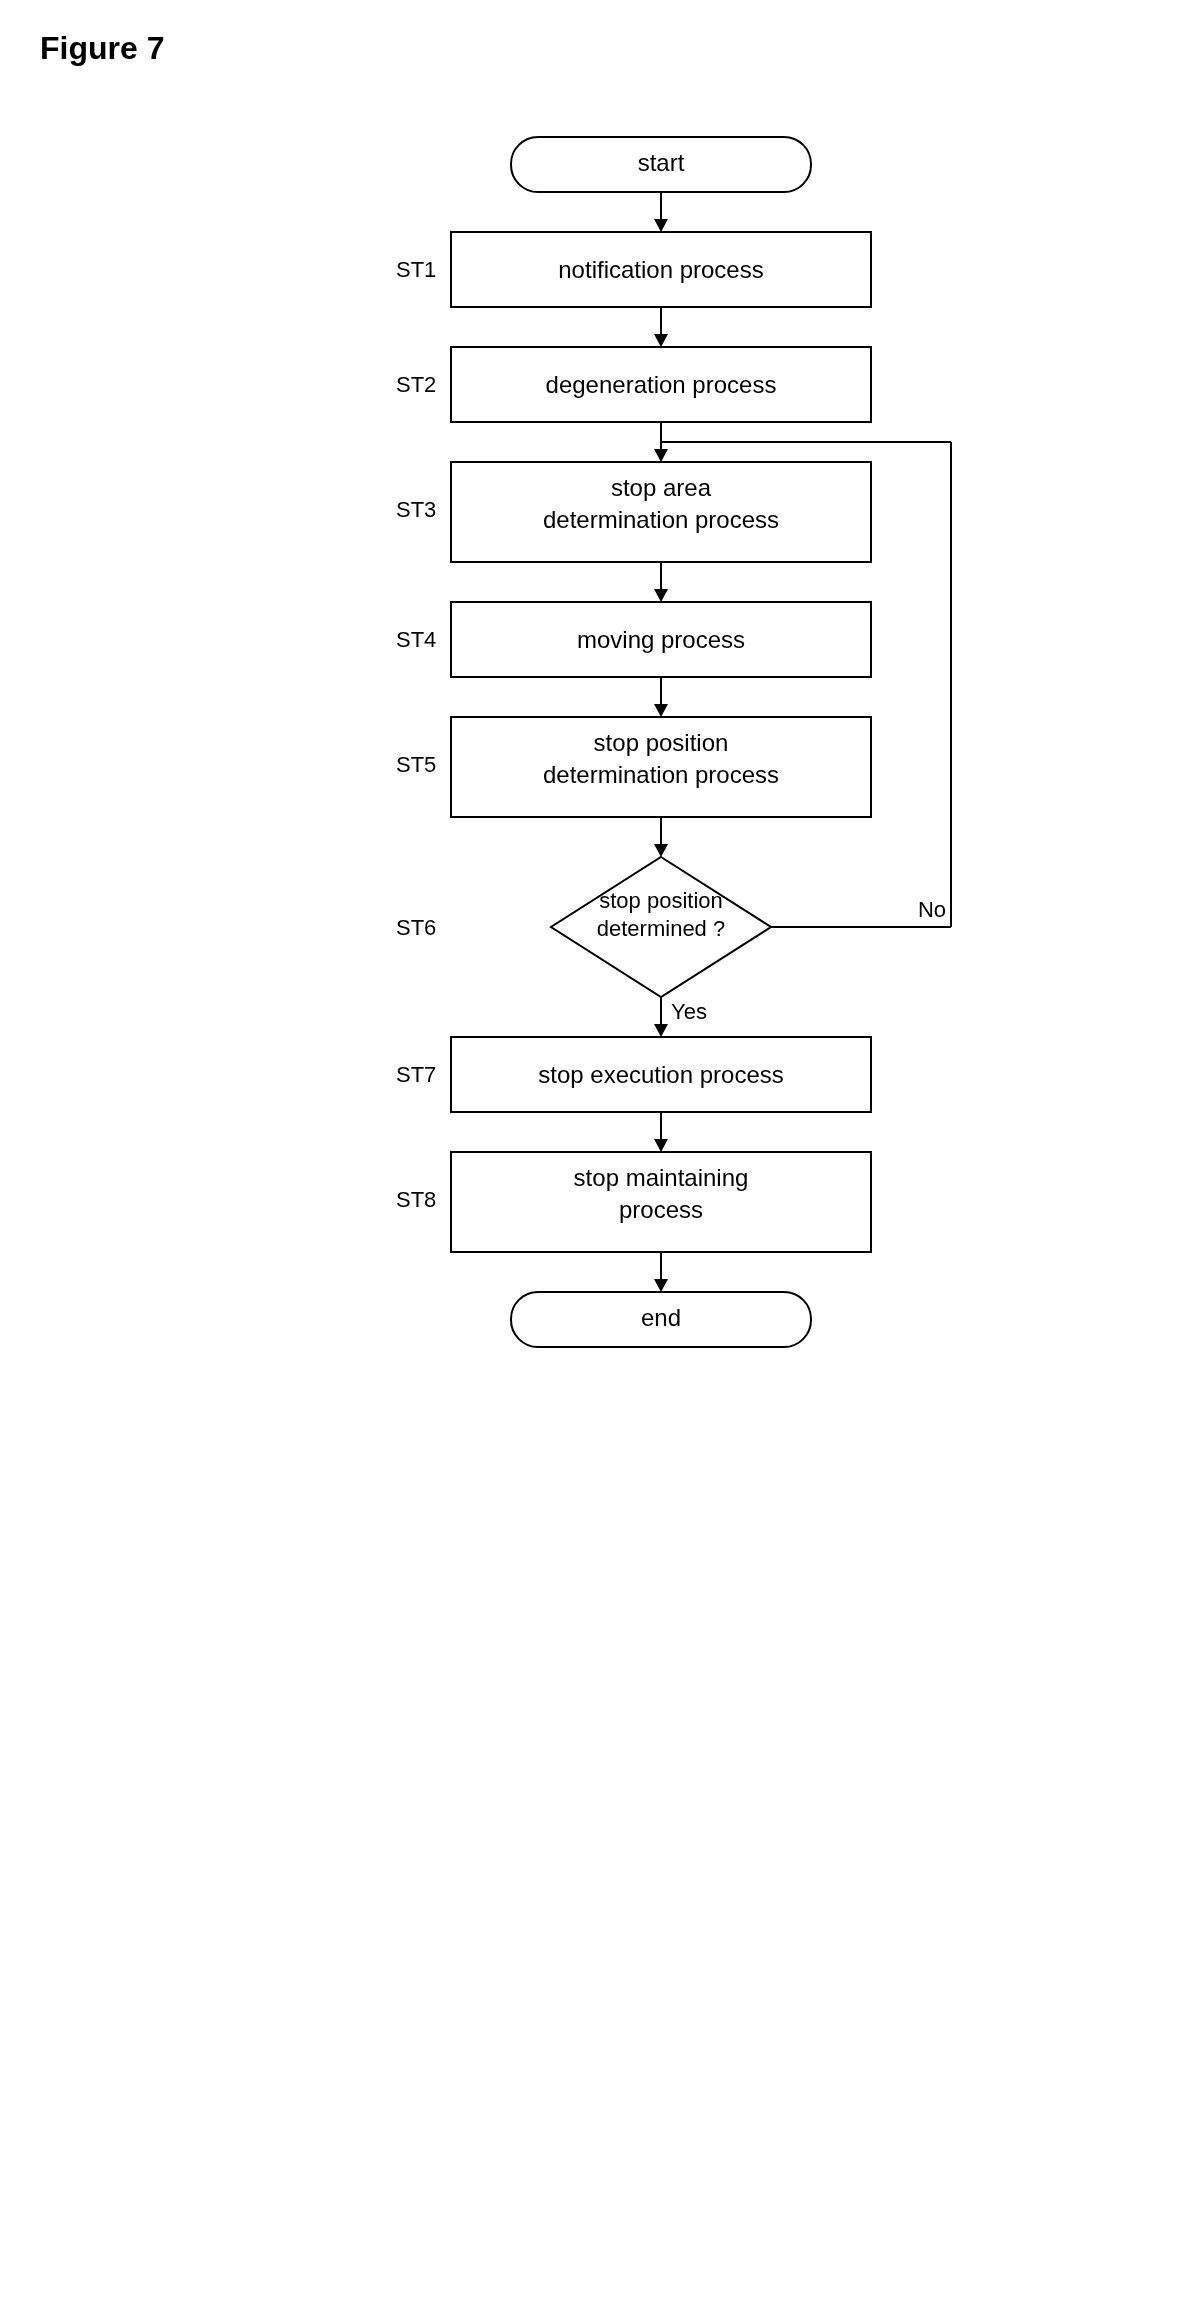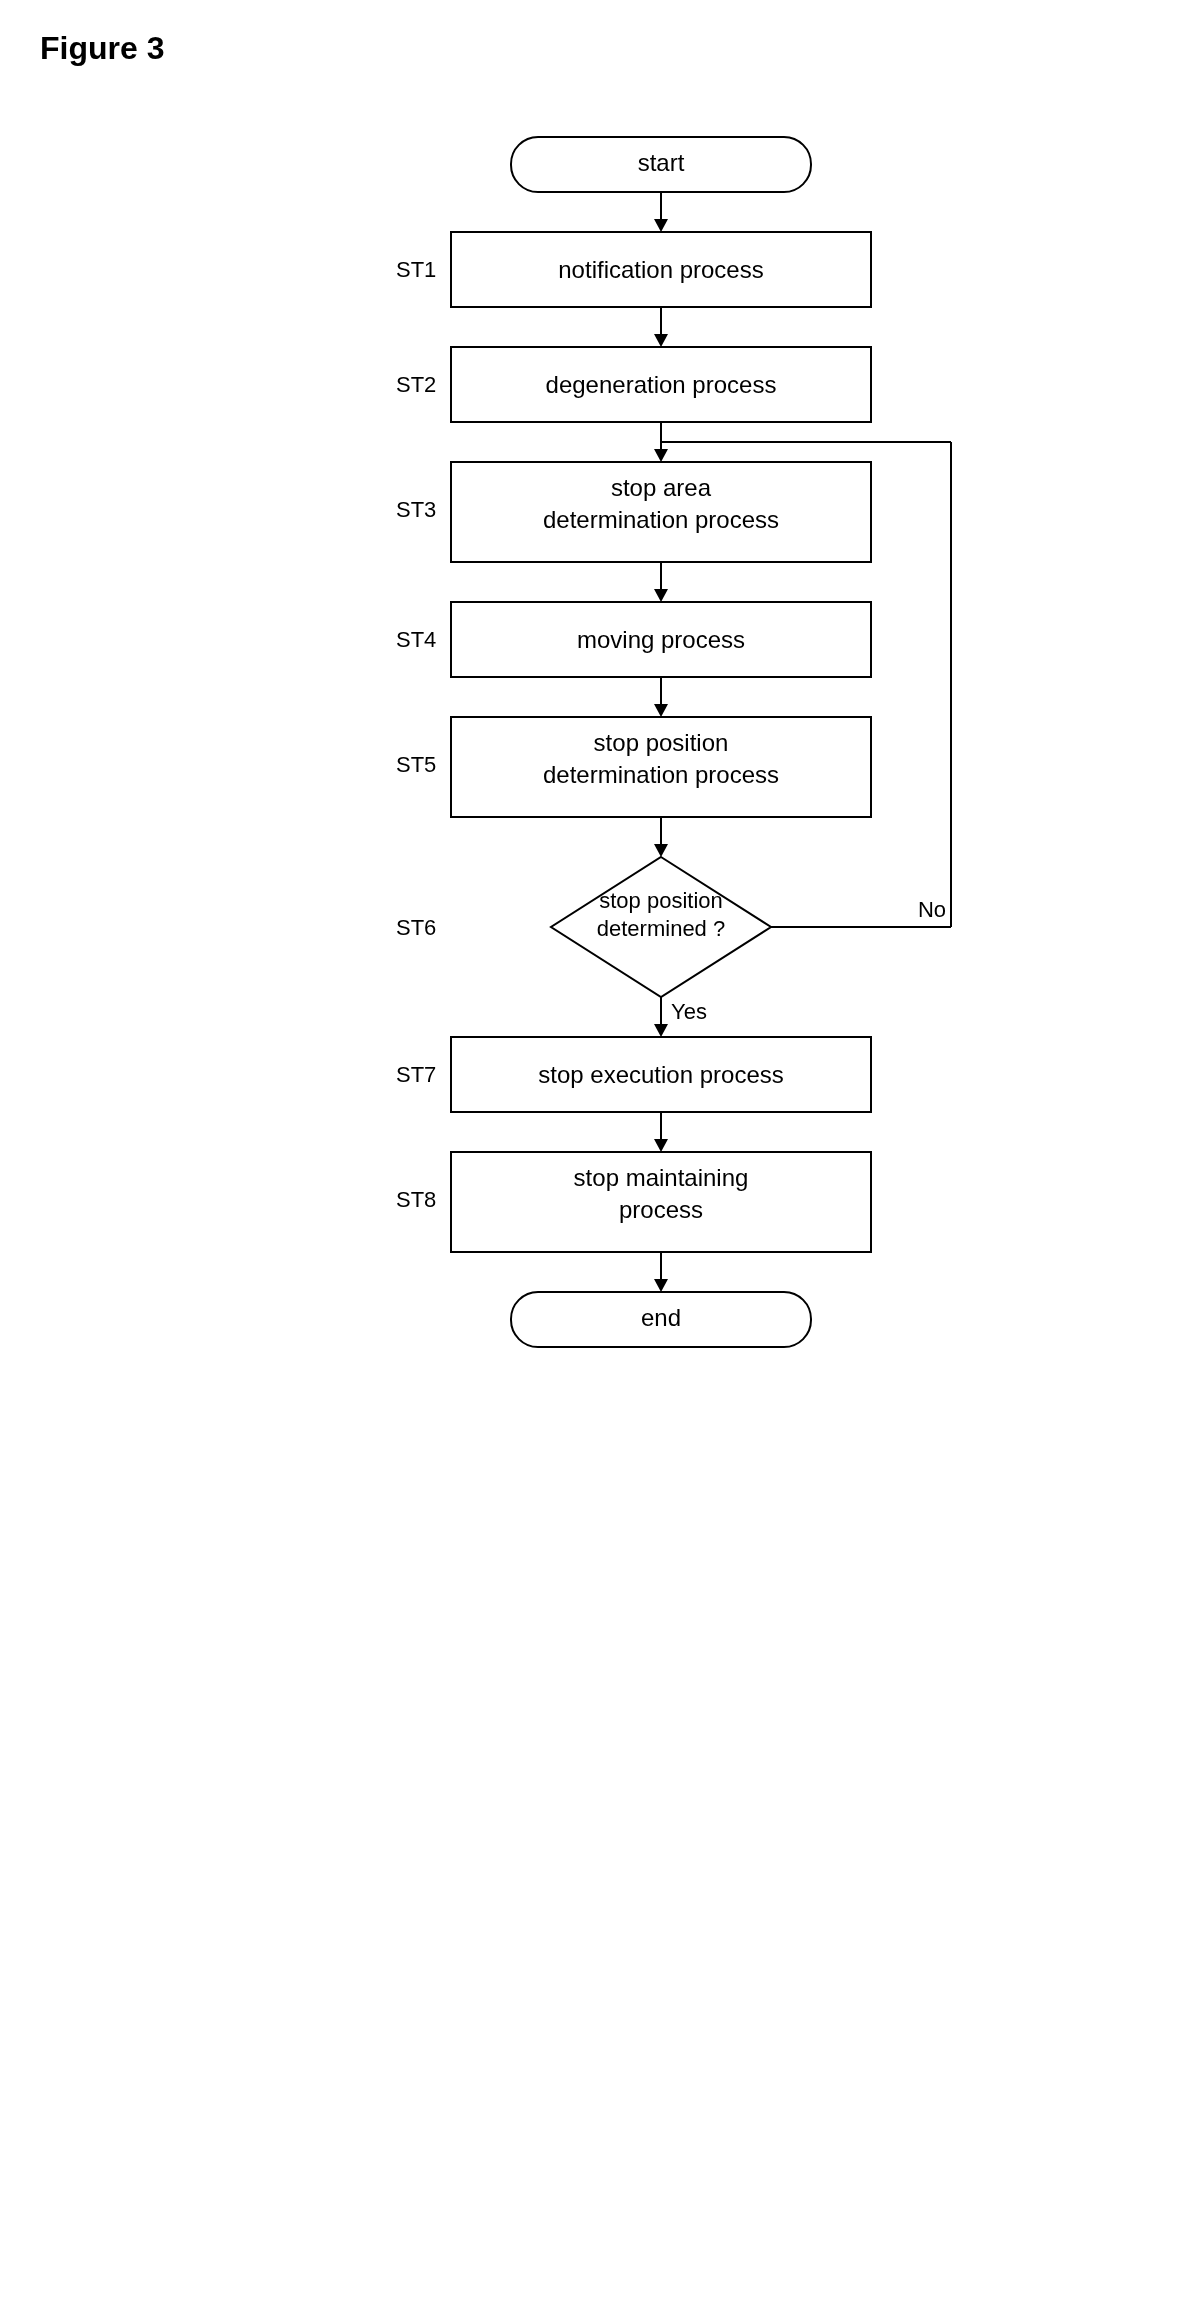--- a/index.html
+++ b/index.html
@@ -12,21 +12,21 @@
     }
     h2 {
       font-size: 32px;
       font-weight: bold;
       margin-bottom: 30px;
     }
   </style>
 </head>
 <body>
 
-<h2>Figure 3</h2>
+<h2>Figure 7</h2>
 
 <div style="position: relative; margin: 0px auto; width: 800px;"><svg width="800" height="1290">
       <rect x="310" y="40" width="300" height="55" rx="27" fill="white" stroke="black" stroke-width="2"></rect>
       <text x="460" y="74" text-anchor="middle" font-size="24" font-family="Arial, sans-serif">start</text>
       <line x1="460" y1="95" x2="460" y2="123" stroke="black" stroke-width="2"></line>
       <polygon points="460,135 453,122 467,122" fill="black"></polygon>
       <text x="195" y="180" text-anchor="start" font-size="22" font-family="Arial, sans-serif">ST1</text>
       <rect x="250" y="135" width="420" height="75" rx="0" fill="white" stroke="black" stroke-width="2"></rect>
       <text x="460" y="180.5" text-anchor="middle" font-size="24" font-family="Arial, sans-serif">notification process</text>
       <line x1="460" y1="210" x2="460" y2="238" stroke="black" stroke-width="2"></line>

